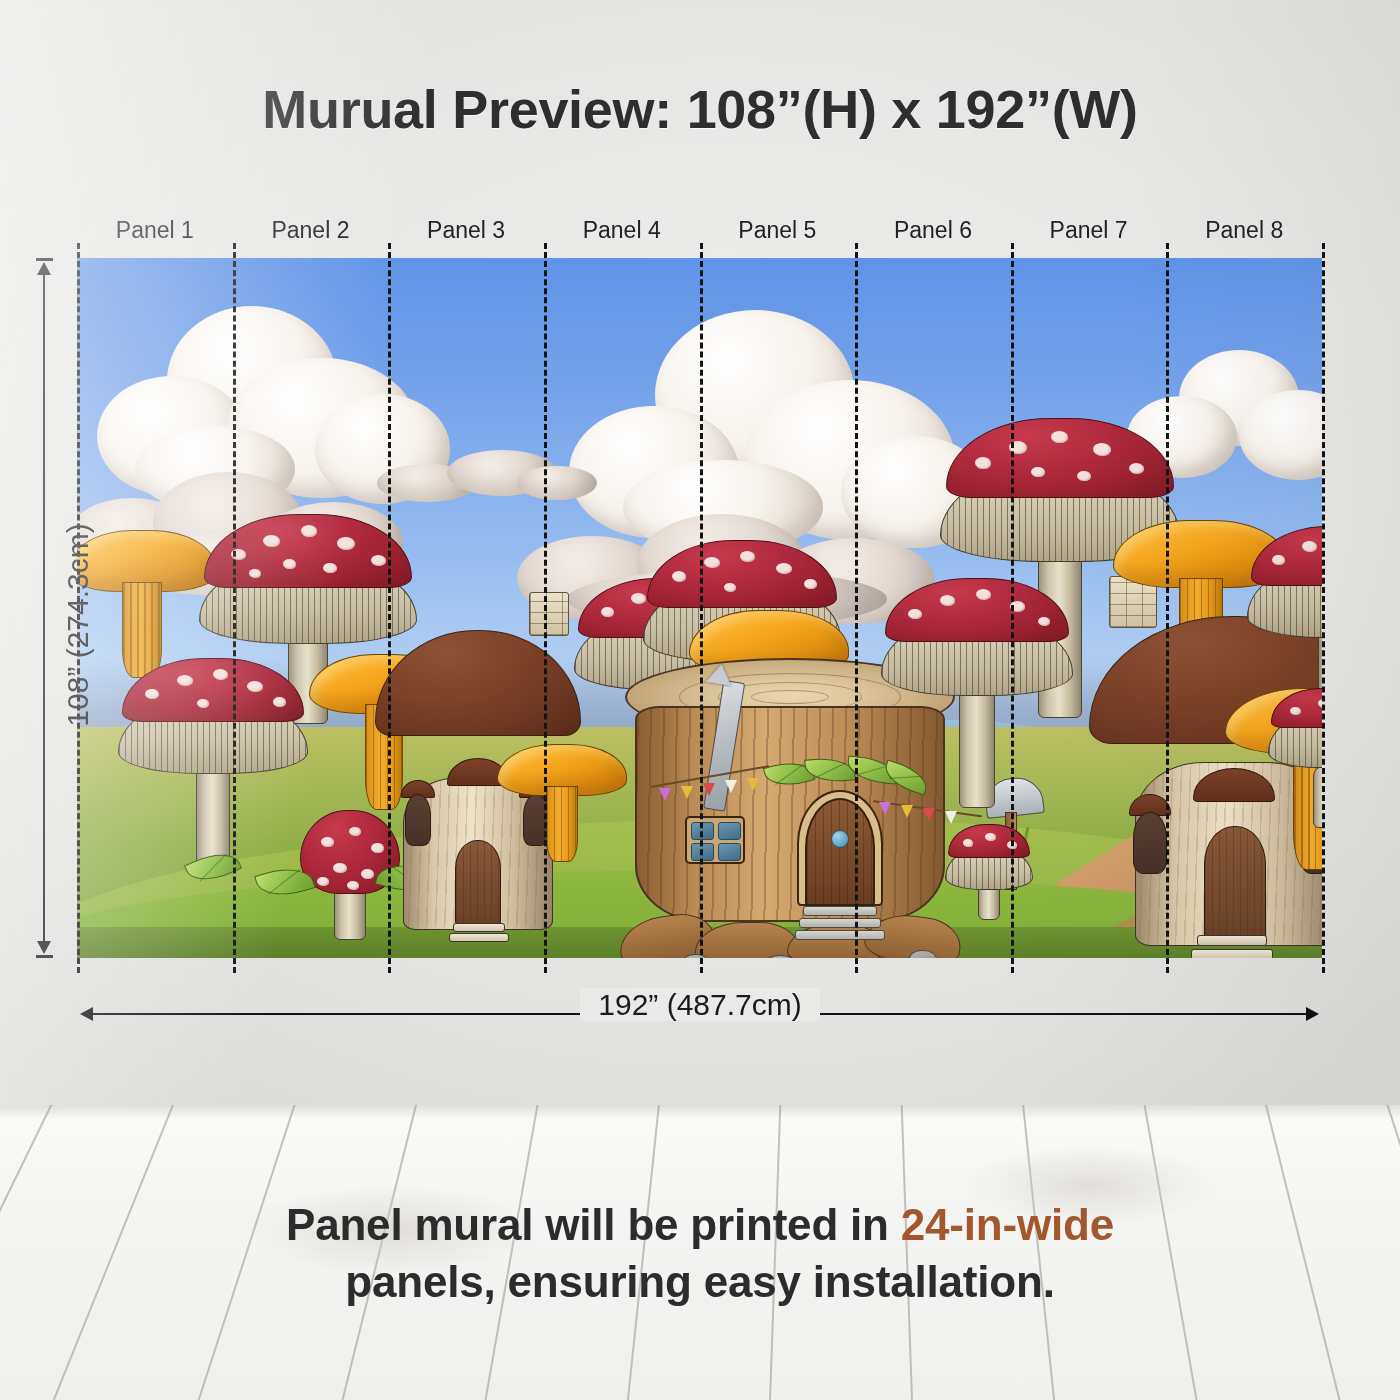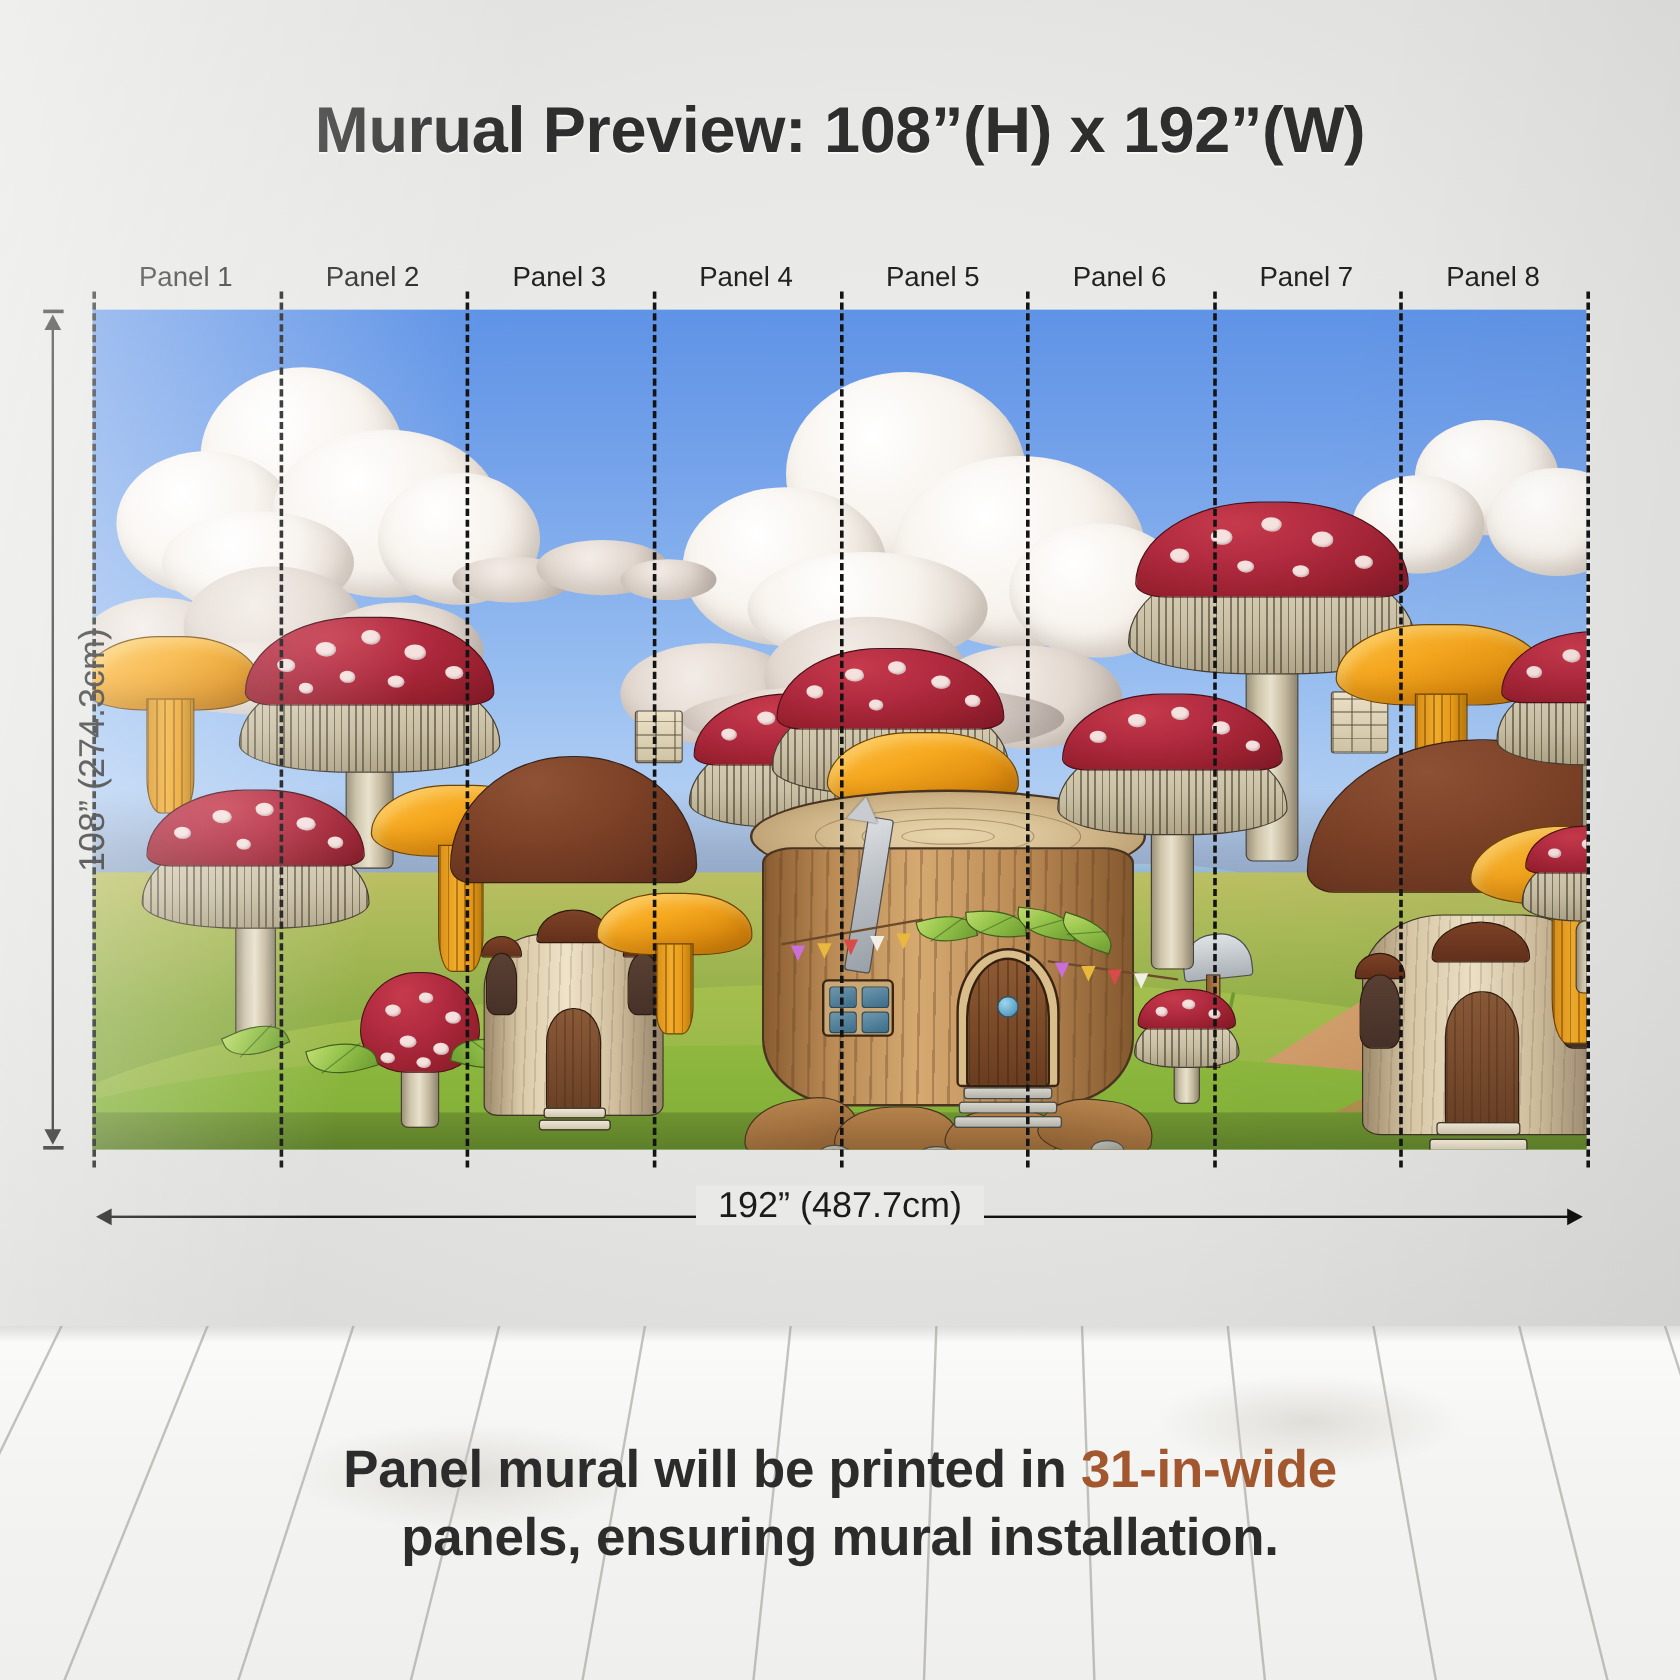--- a/index.html
+++ b/index.html
@@ -707,15 +707,15 @@
   <div class="plank" style="left:900px;  transform:rotate(-2deg);"></div>
   <div class="plank" style="left:1020px; transform:rotate(-6deg);"></div>
   <div class="plank" style="left:1140px; transform:rotate(-10deg);"></div>
   <div class="plank" style="left:1260px; transform:rotate(-14deg);"></div>
   <div class="plank" style="left:1380px; transform:rotate(-18deg);"></div>
   <div class="smudge" style="left:240px; top:80px; width:300px; height:90px;"></div>
   <div class="smudge" style="left:960px; top:40px; width:260px; height:80px;"></div>
 </div>
 
 <div id="caption">
-  <span>Panel mural will be printed in </span><span class="accent">31-in-wide</span>
-  <span class="l2">panels, ensuring mural installation.</span>
+  <span>Panel mural will be printed in </span><span class="accent">24-in-wide</span>
+  <span class="l2">panels, ensuring easy installation.</span>
 </div>
 
 </body></html>

